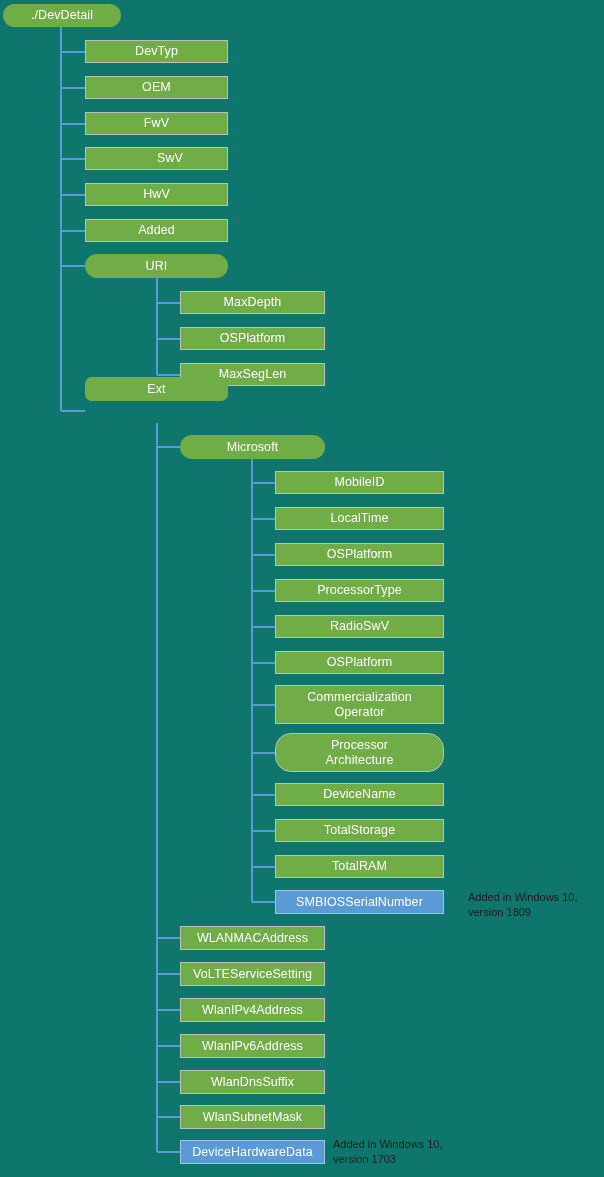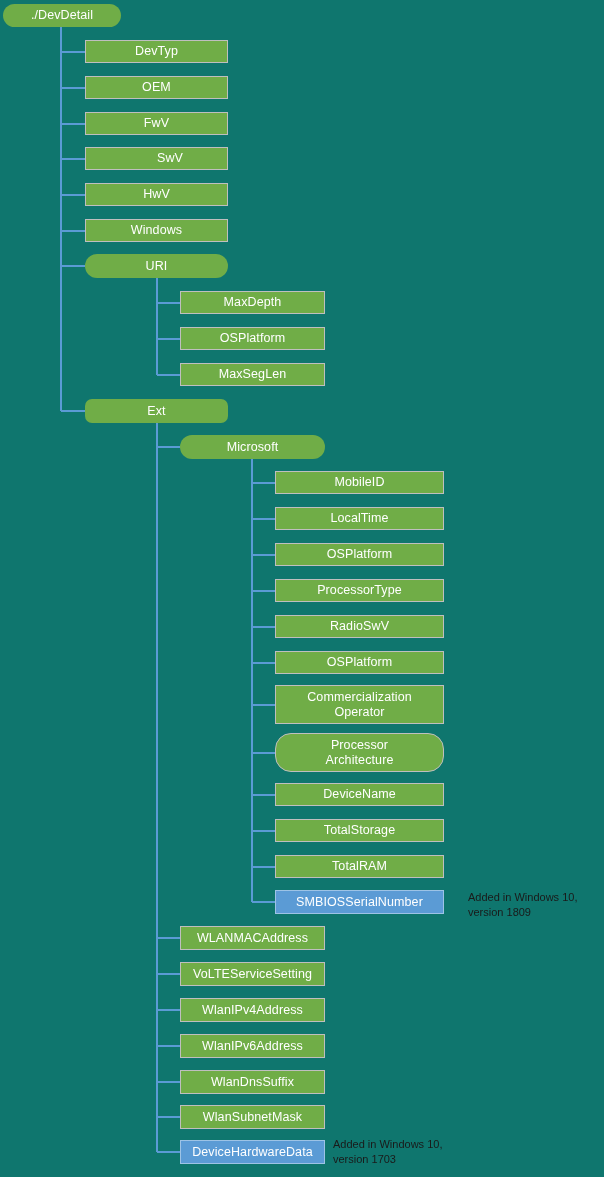--- a/index.html
+++ b/index.html
@@ -106,26 +106,26 @@
       <path d="M 252 902 L 275 902"></path>
     </g>
   </svg>
 
   <div class="node pill" style="left:3px;  top:4px;   width:118px; height:23px;">./DevDetail</div>
   <div class="node" style="left:85px; top:76px;  width:143px; height:23px;">OEM</div>
   <div class="node" style="left:85px; top:40px;  width:143px; height:23px;">DevTyp</div>
   <div class="node" style="left:85px; top:112px; width:143px; height:23px;">FwV</div>
   <div class="node" style="left:85px; top:147px; width:143px; height:23px;padding-left:27px;">SwV</div>
   <div class="node" style="left:85px; top:183px; width:143px; height:23px;">HwV</div>
-  <div class="node" style="left:85px; top:219px; width:143px; height:23px;">Windows</div>
+  <div class="node" style="left:85px; top:219px; width:143px; height:23px;">Added</div>
   <div class="node pill" style="left:85px; top:254px; width:143px; height:24px;">URI</div>
   <div class="node" style="left:180px;top:291px; width:145px; height:23px;text-align:right;">MaxDepth</div>
   <div class="node" style="left:180px;top:327px; width:145px; height:23px;">OSPlatform</div>
   <div class="node" style="left:180px;top:363px; width:145px; height:23px;">MaxSegLen</div>
-  <div class="node pill" style="left:85px; top:399px; width:143px; height:24px;border-radius:7px;">Ext</div>
+  <div class="node pill" style="left:85px; top:377px; width:143px; height:24px;border-radius:7px;">Ext</div>
   <div class="node pill" style="left:180px;top:435px; width:145px; height:24px;">Microsoft</div>
   <div class="node" style="left:275px;top:471px; width:169px; height:23px;">MobileID</div>
   <div class="node" style="left:275px;top:507px; width:169px; height:23px;">LocalTime</div>
   <div class="node" style="left:275px;top:543px; width:169px; height:23px;">OSPlatform</div>
   <div class="node" style="left:275px;top:579px; width:169px; height:23px;">ProcessorType</div>
   <div class="node" style="left:275px;top:615px; width:169px; height:23px;">RadioSwV</div>
   <div class="node" style="left:275px;top:651px; width:169px; height:23px;">OSPlatform</div>
   <div class="node" style="left:275px;top:685px; width:169px; height:39px;">Commercialization
 Operator</div>
   <div class="node" style="left:275px;top:733px; width:169px; height:39px;border-radius:16px;">Processor

